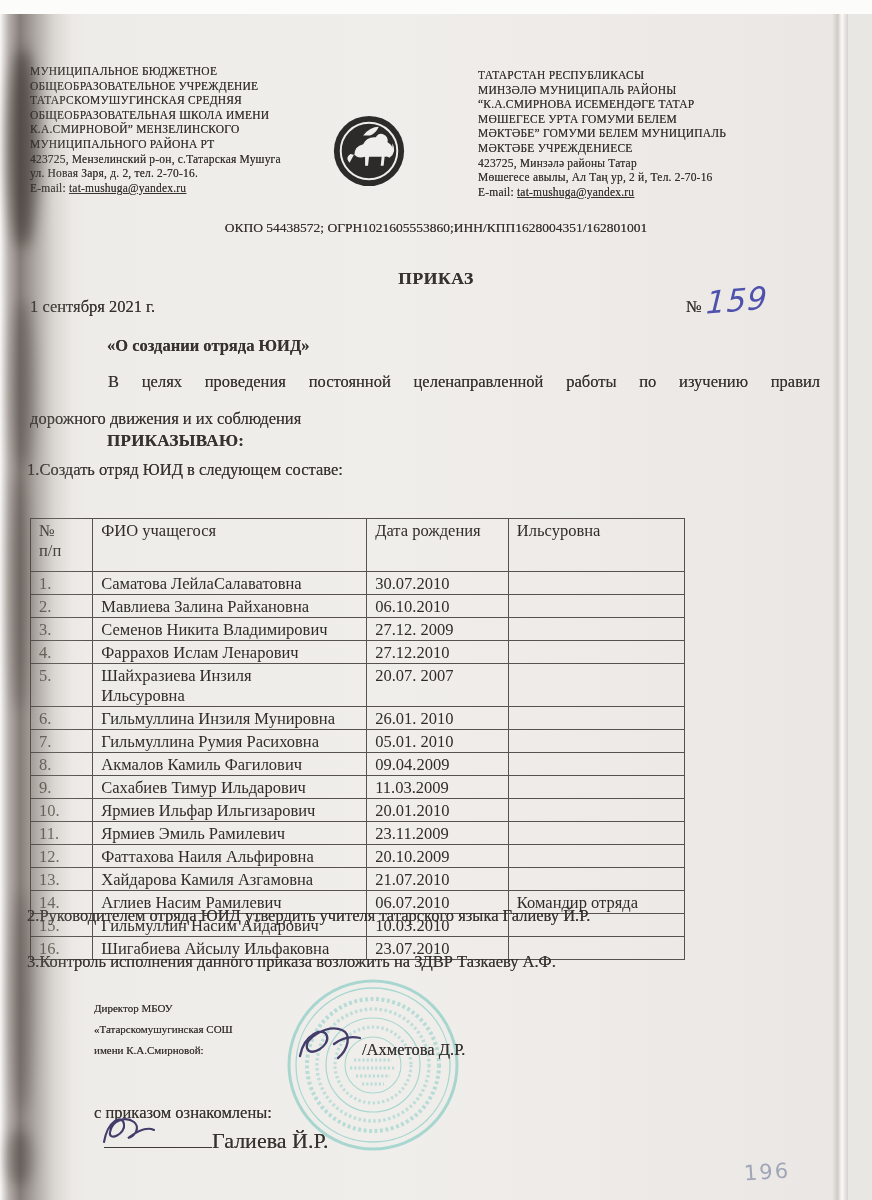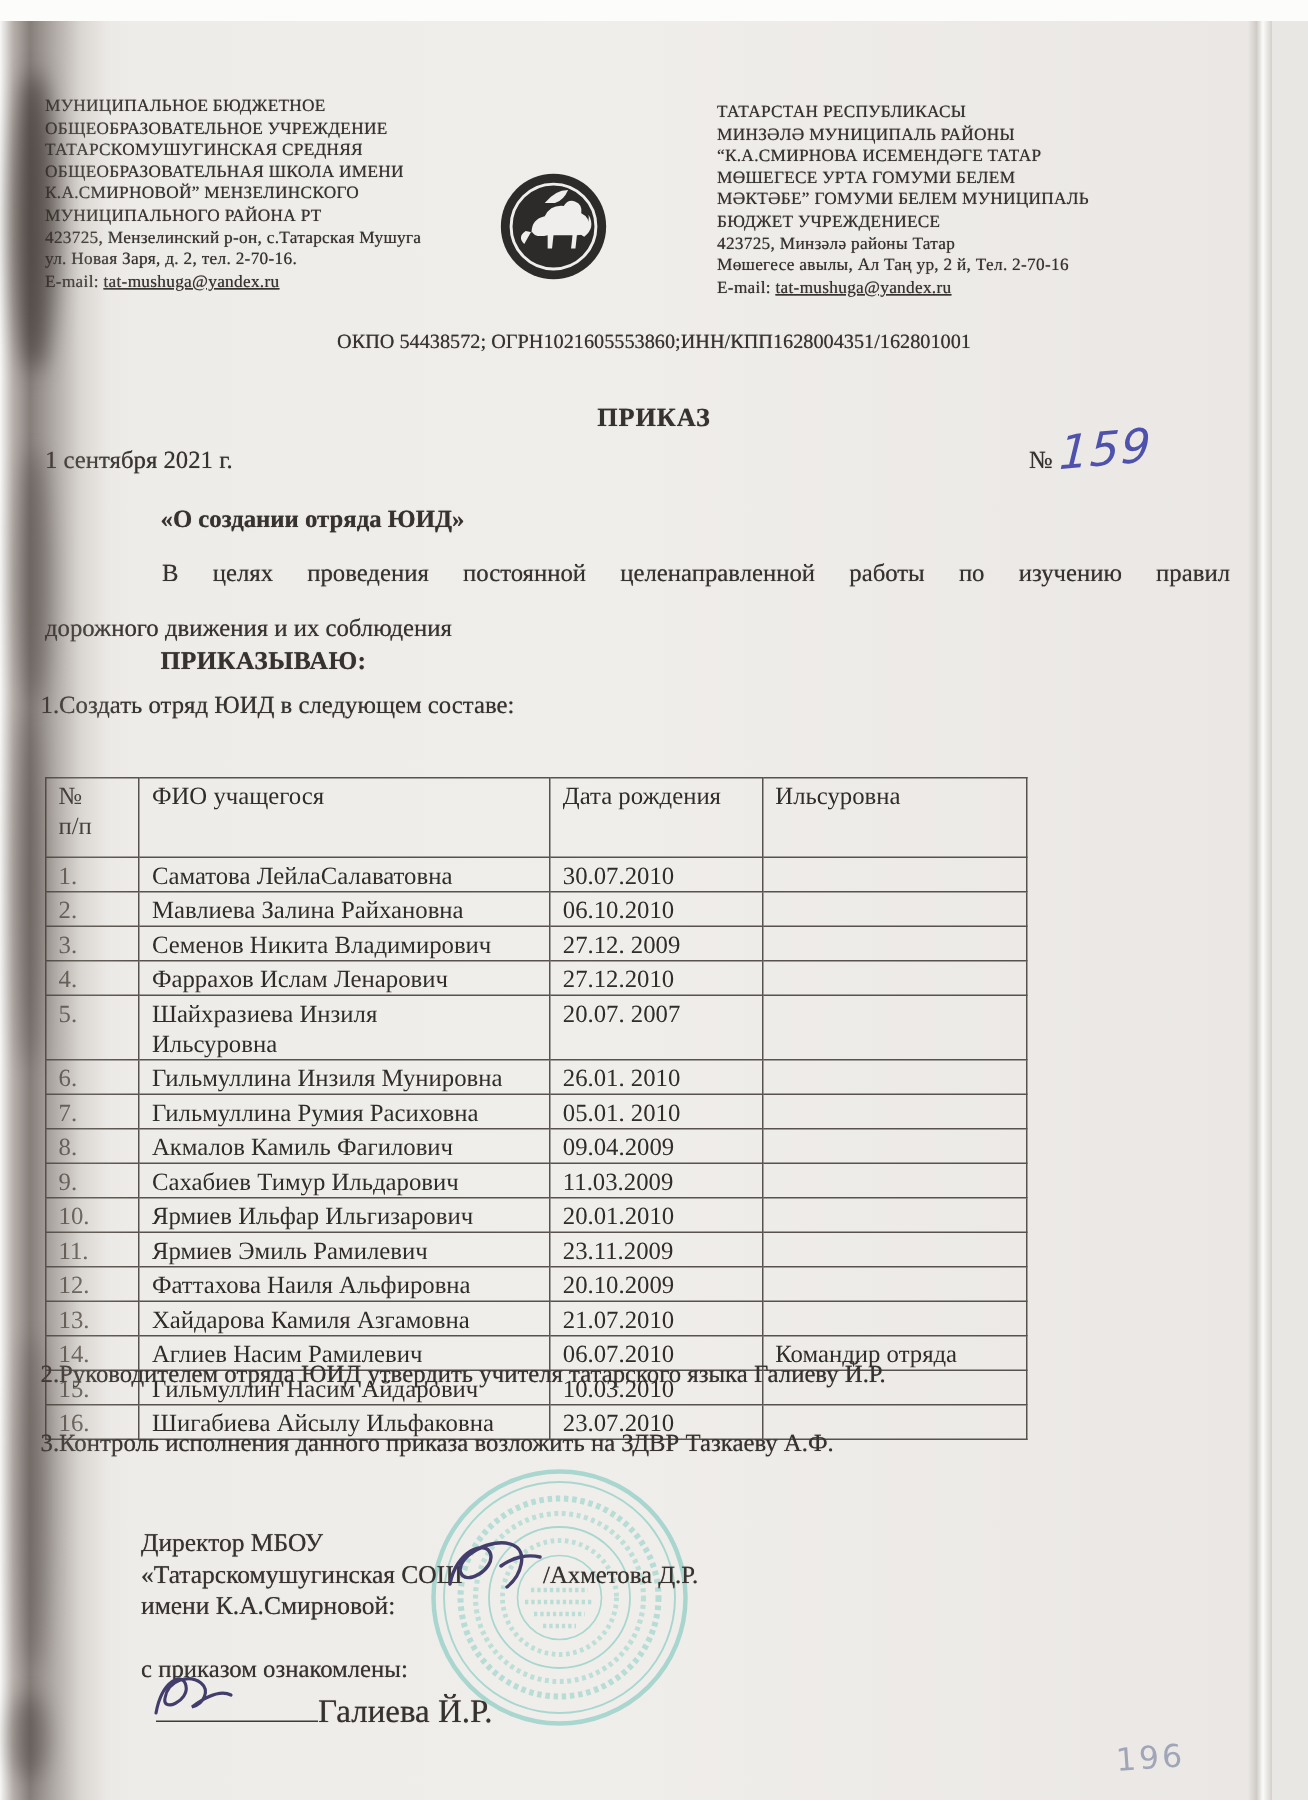--- a/index.html
+++ b/index.html
@@ -52,21 +52,21 @@
   table.roster th,table.roster td{border:1px solid #57524d;font-weight:normal;text-align:left;
     vertical-align:top;padding:2px 6px 0 8px;font-size:16.5px;line-height:20px;}
   table.roster th{height:50px;white-space:pre-line;}
   table.roster td{height:19px;white-space:pre-line;}
   .col-num{width:50px;}
   .col-name{width:272px;}
   .col-dob{width:132px;}
   .col-duty{width:169px;}
   table.roster td.col-num{color:#4b463f;opacity:.85;}
 
-  .sig-block{left:94px;top:998px;font-size:17px;line-height:21px;z-index:25;margin-top:20px;}
+  .sig-block{left:94px;top:998px;font-size:11px;line-height:21px;z-index:25;}
   .sig-name{left:362px;top:1040px;font-size:16.5px;z-index:25;}
   .ack-label{left:94px;top:1103px;font-size:16.5px;z-index:25;}
   .ack-row{left:104px;top:1128px;font-size:22px;z-index:25;}
   .sig-line{display:inline-block;width:108px;border-bottom:1.4px solid #3f3b36;height:17px;}
   .page-num{left:744px;top:1160px;font-size:21px;color:#939bb0;font-family:"DejaVu Sans",sans-serif;
     transform:rotate(-4deg);letter-spacing:2px;opacity:.85;z-index:12;}
 
   .emblem{left:330px;top:112px;width:78px;height:78px;z-index:10;}
   .stamp{left:284px;top:976px;width:178px;height:178px;z-index:20;opacity:.55;}
   .sig-svg1{left:294px;top:1020px;width:82px;height:52px;z-index:30;}
@@ -95,21 +95,21 @@
     <div class="email-line"><span>E-mail: </span><span class="u">tat-mushuga@yandex.ru</span></div>
   </div>
 
   <div class="abs hdr ink" style="left:478px;top:68px;width:340px;">
     <div>
         <div>ТАТАРСТАН РЕСПУБЛИКАСЫ</div>
         <div>МИНЗӘЛӘ МУНИЦИПАЛЬ РАЙОНЫ</div>
         <div>“К.А.СМИРНОВА ИСЕМЕНДӘГЕ   ТАТАР</div>
         <div>МӨШЕГЕСЕ УРТА ГОМУМИ   БЕЛЕМ</div>
         <div>МӘКТӘБЕ”  ГОМУМИ БЕЛЕМ МУНИЦИПАЛЬ</div>
-        <div>БЮДЖЕТ УЧРЕЖДЕНИЕСЕ</div>
+        <div>МӘКТӘБЕ УЧРЕЖДЕНИЕСЕ</div>
         <div>423725, Минзәлә районы Татар</div>
         <div>Мөшегесе авылы,   Ал Таң ур, 2 й,   Тел. 2-70-16</div>
       </div>
     <div class="email-line"><span>E-mail: </span><span class="u">tat-mushuga@yandex.ru</span></div>
   </div>
 
   <svg class="abs emblem" viewBox="0 0 80 80">
     <circle cx="40" cy="40" r="36" fill="#2d2b29"></circle>
     <circle cx="40" cy="40" r="29" fill="none" stroke="#efeeec" stroke-width="2"></circle>
     <g fill="#efeeec">

